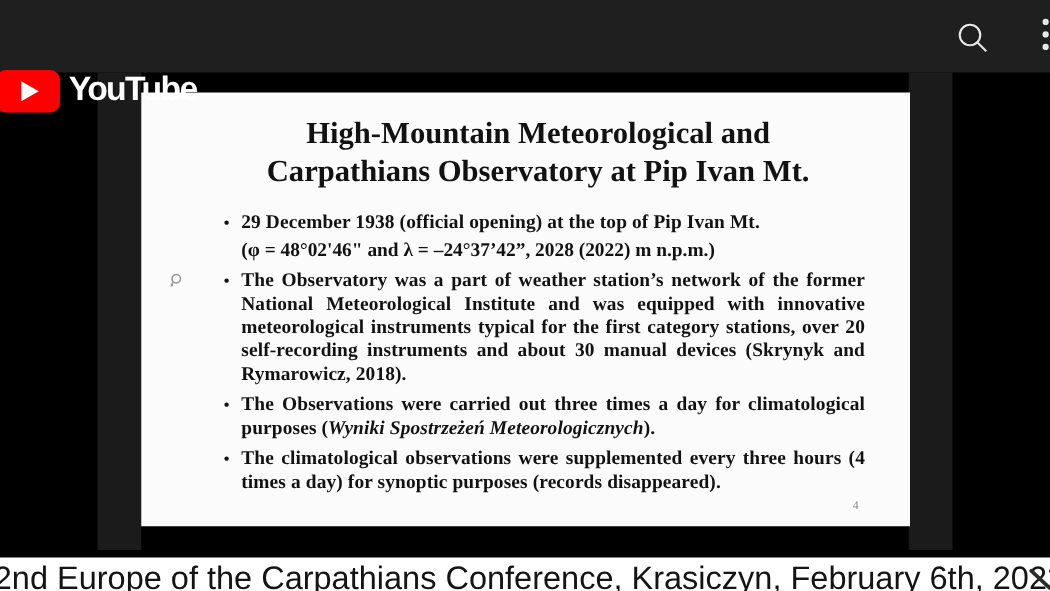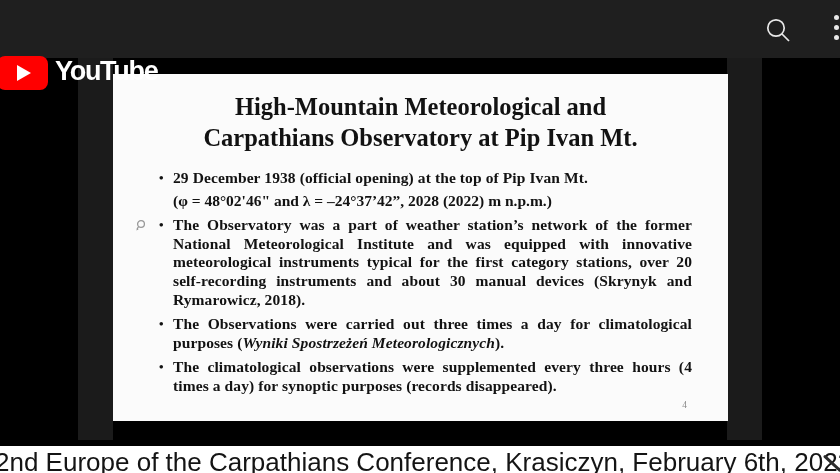--- a/index.html
+++ b/index.html
@@ -30,21 +30,21 @@
 
   
   .video-area{position:absolute;left:0;top:58px;width:840px;height:388px;
               background:var(--video_bg);}
   .band{position:absolute;top:0;height:382px;width:35px;background:var(--panel_gray);}
   .band.left{left:78px;} .band.right{left:727px;}
 
   
   .slide{position:absolute;left:113px;top:16px;width:615px;height:347px;
          background:var(--slide_bg);color:var(--slide_text);
-         font-family:"Liberation Serif","DejaVu Serif",serif;font-weight:700;}
+         font-family:"Liberation Serif","DejaVu Serif",serif;font-weight:700;padding-left:20px;}
   .slide-title{margin-top:17px;text-align:center;font-size:24.5px;line-height:31px;
                font-weight:700;}
   .bullets{margin-top:16px;padding-left:46px;padding-right:36px;
            font-size:15.5px;line-height:18.6px;}
   .b{display:flex;margin-top:6px;}
   .b .marker{width:14px;flex:0 0 14px;font-size:13px;}
   .b .btext{flex:1;text-align:justify;letter-spacing:.1px;}
   .subline{padding-left:14px;margin-top:4px;}
   .pagenum{position:absolute;right:41px;top:326px;font-size:9.5px;color:#8a8a8a;
            font-weight:400;}

